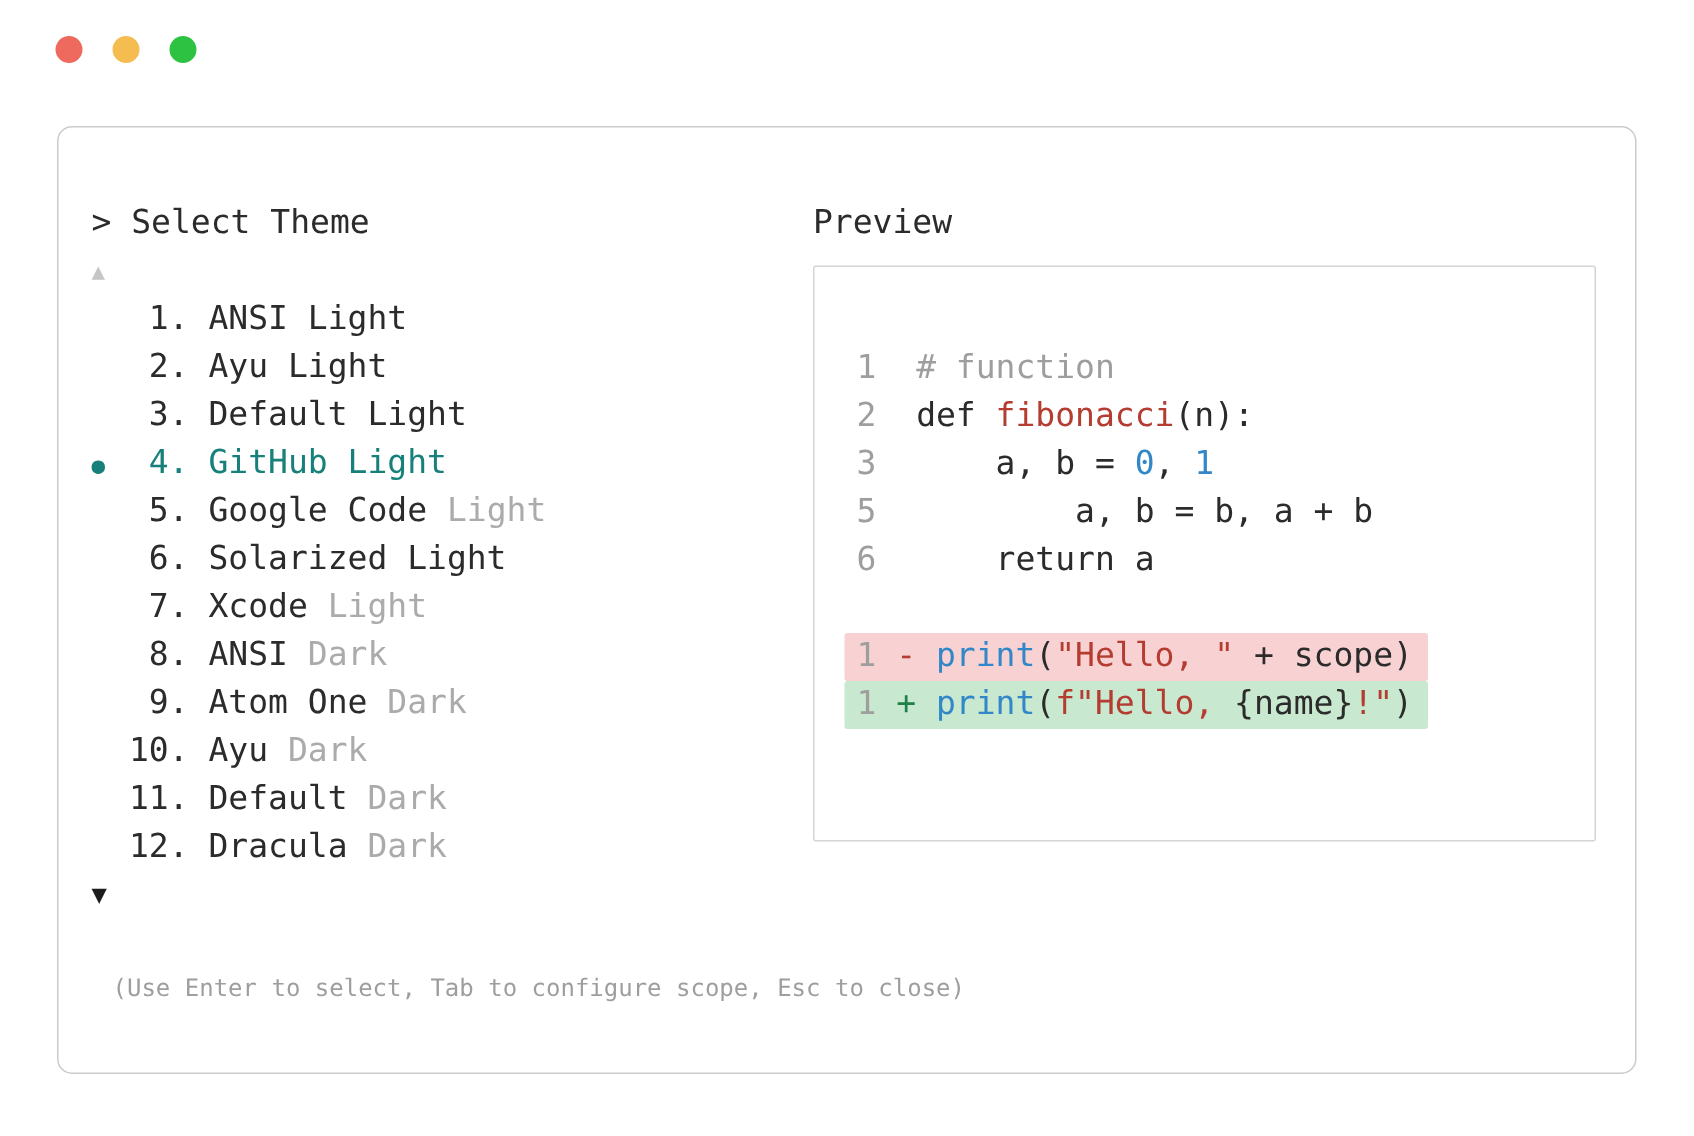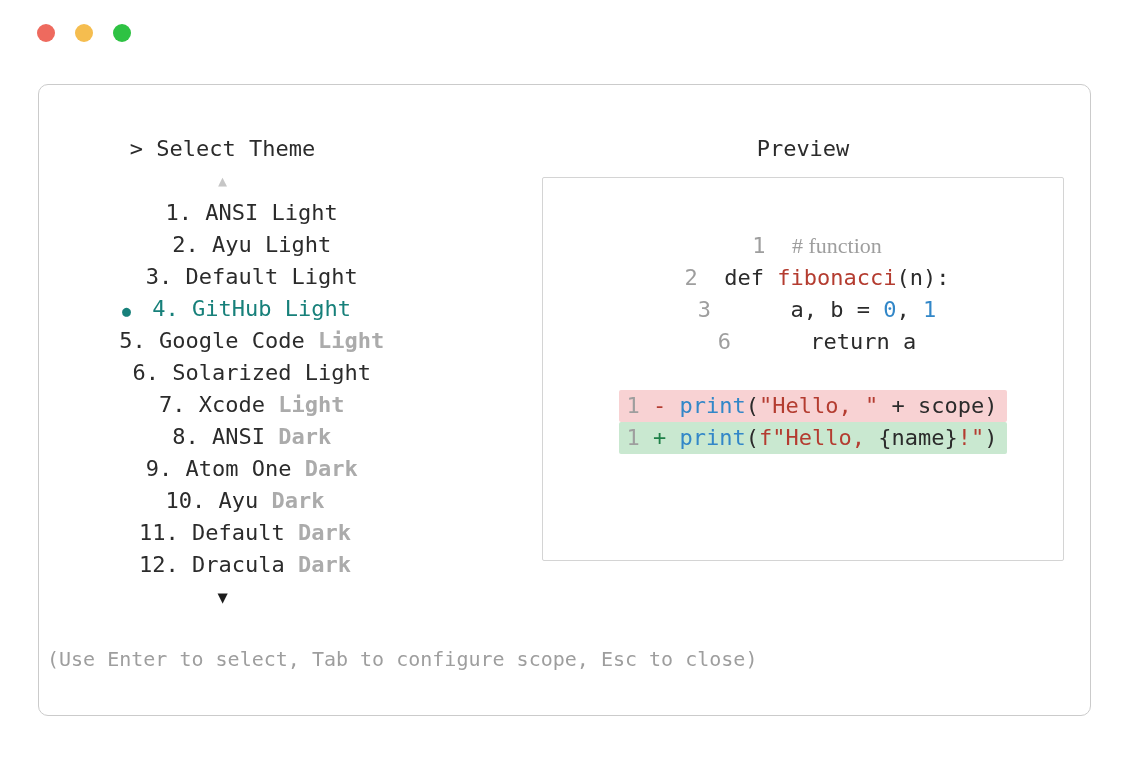--- a/index.html
+++ b/index.html
@@ -16,57 +16,57 @@
     --traffic-red:#ee6a5e; --traffic-yellow:#f5bd4f; --traffic-green:#2ec243;
   }
   .traffic { position:absolute; top:24px; left:37px; display:flex; gap:20px; }
   .dot { width:18px; height:18px; border-radius:50%; display:inline-block; }
   .dot.red    { background:var(--traffic-red); }
   .dot.yellow { background:var(--traffic-yellow); }
   .dot.green  { background:var(--traffic-green); }
 
   .panel {
     position:absolute; left:38px; top:84px; width:1053px; height:632px;
-    border:1.5px solid #cbcbcb; border-radius:10px; background:#fff;text-align:center;
+    border:1.5px solid #cbcbcb; border-radius:10px; background:#fff;
   }
   .left  { position:absolute; left:22px; top:48px; }
   .right { position:absolute; left:503px; top:48px; width:522px; }
 
   .title { height:32px; line-height:32px; font-size:22px; color:var(--fg); white-space:pre; }
 
   .scroll-indicator { height:32px; line-height:32px; }
   .scroll-indicator.up span   { font-size:15px; color:#c6c6c6; }
   .scroll-indicator.down span { font-size:17px; color:#1c1c1c; }
 
-  .row { height:32px; line-height:32px; font-size:22px; white-space:pre; color:var(--fg);margin-left:20px; }
+  .row { height:32px; line-height:32px; font-size:22px; white-space:pre; color:var(--fg); }
   .row .marker { display:inline-block; width:25px; font-size:15px; color:var(--teal); }
   .row .num, .row .label { color:inherit; }
-  .row .label.muted { color:var(--muted);font-weight:bold; }
+  .row .label.muted { color:var(--muted); }
   .row.selected { color:var(--teal); }
 
   .preview-box {
     margin-top:12px; height:384px; width:522px;
     border:1px solid #d4d4d4; border-radius:2px;
     padding:52px 0 0 28px; background:#fff;
   }
   .code-line { height:32px; line-height:32px; font-size:22px; white-space:pre; color:var(--fg); }
   .line-content { display:inline-block; }
   .line-content.removed { background:var(--removed-bg); margin-left:-8px; padding:0 10px 0 8px; border-radius:2px; }
   .line-content.added   { background:var(--added-bg);   margin-left:-8px; padding:0 10px 0 8px; border-radius:2px; }
   .linenum     { color:var(--linenum); }
   .tok-fg      { color:var(--fg); }
-  .tok-comment { color:var(--comment);font-family:Liberation Serif, serif; }
+  .tok-comment { color:var(--comment); }
   .tok-red     { color:var(--red); }
   .tok-blue    { color:var(--blue); }
   .tok-green   { color:var(--green); }
 
   .hint {
-    position:absolute; left:8px; top:558px;
+    position:absolute; left:36px; top:558px;
     height:32px; line-height:32px;
-    font-size:20px; color:var(--hint); white-space:pre;
+    font-size:16px; color:var(--hint); white-space:pre;
   }
 </style>
 </head>
 <body>
 
 <div class="stage">
 
   <div class="traffic">
     <span class="dot red"></span>
     <span class="dot yellow"></span>
@@ -99,20 +99,21 @@
       </div>
     </div>
 
     <div class="right">
       <div class="title">Preview</div>
       <div class="preview-box">
         <div class="code">
             <div class="code-line"><span class="line-content"><span class="linenum">1  </span><span class="tok-comment"># function</span></span></div>
             <div class="code-line"><span class="line-content"><span class="linenum">2  </span><span class="tok-fg">def </span><span class="tok-red">fibonacci</span><span class="tok-fg">(n):</span></span></div>
             <div class="code-line"><span class="line-content"><span class="linenum">3  </span><span class="tok-fg">    a, b = </span><span class="tok-blue">0</span><span class="tok-fg">, </span><span class="tok-blue">1</span></span></div>
+            <div class="code-line"><span class="line-content"><span class="linenum">5  </span><span class="tok-fg">        a, b = b, a + b</span></span></div>
             <div class="code-line"><span class="line-content"><span class="linenum">6  </span><span class="tok-fg">    return a</span></span></div>
             <div class="code-line"><span class="line-content"></span></div>
             <div class="code-line"><span class="line-content removed"><span class="linenum">1</span><span class="tok-red"> - </span><span class="tok-blue">print</span><span class="tok-fg">(</span><span class="tok-red">"Hello, "</span><span class="tok-fg"> + scope)</span></span></div>
             <div class="code-line"><span class="line-content added"><span class="linenum">1</span><span class="tok-green"> + </span><span class="tok-blue">print</span><span class="tok-fg">(</span><span class="tok-red">f"Hello, </span><span class="tok-fg">{name}</span><span class="tok-red">!"</span><span class="tok-fg">)</span></span></div>
           </div>
       </div>
     </div>
 
     <div class="hint">(Use Enter to select, Tab to configure scope, Esc to close)</div>
 

